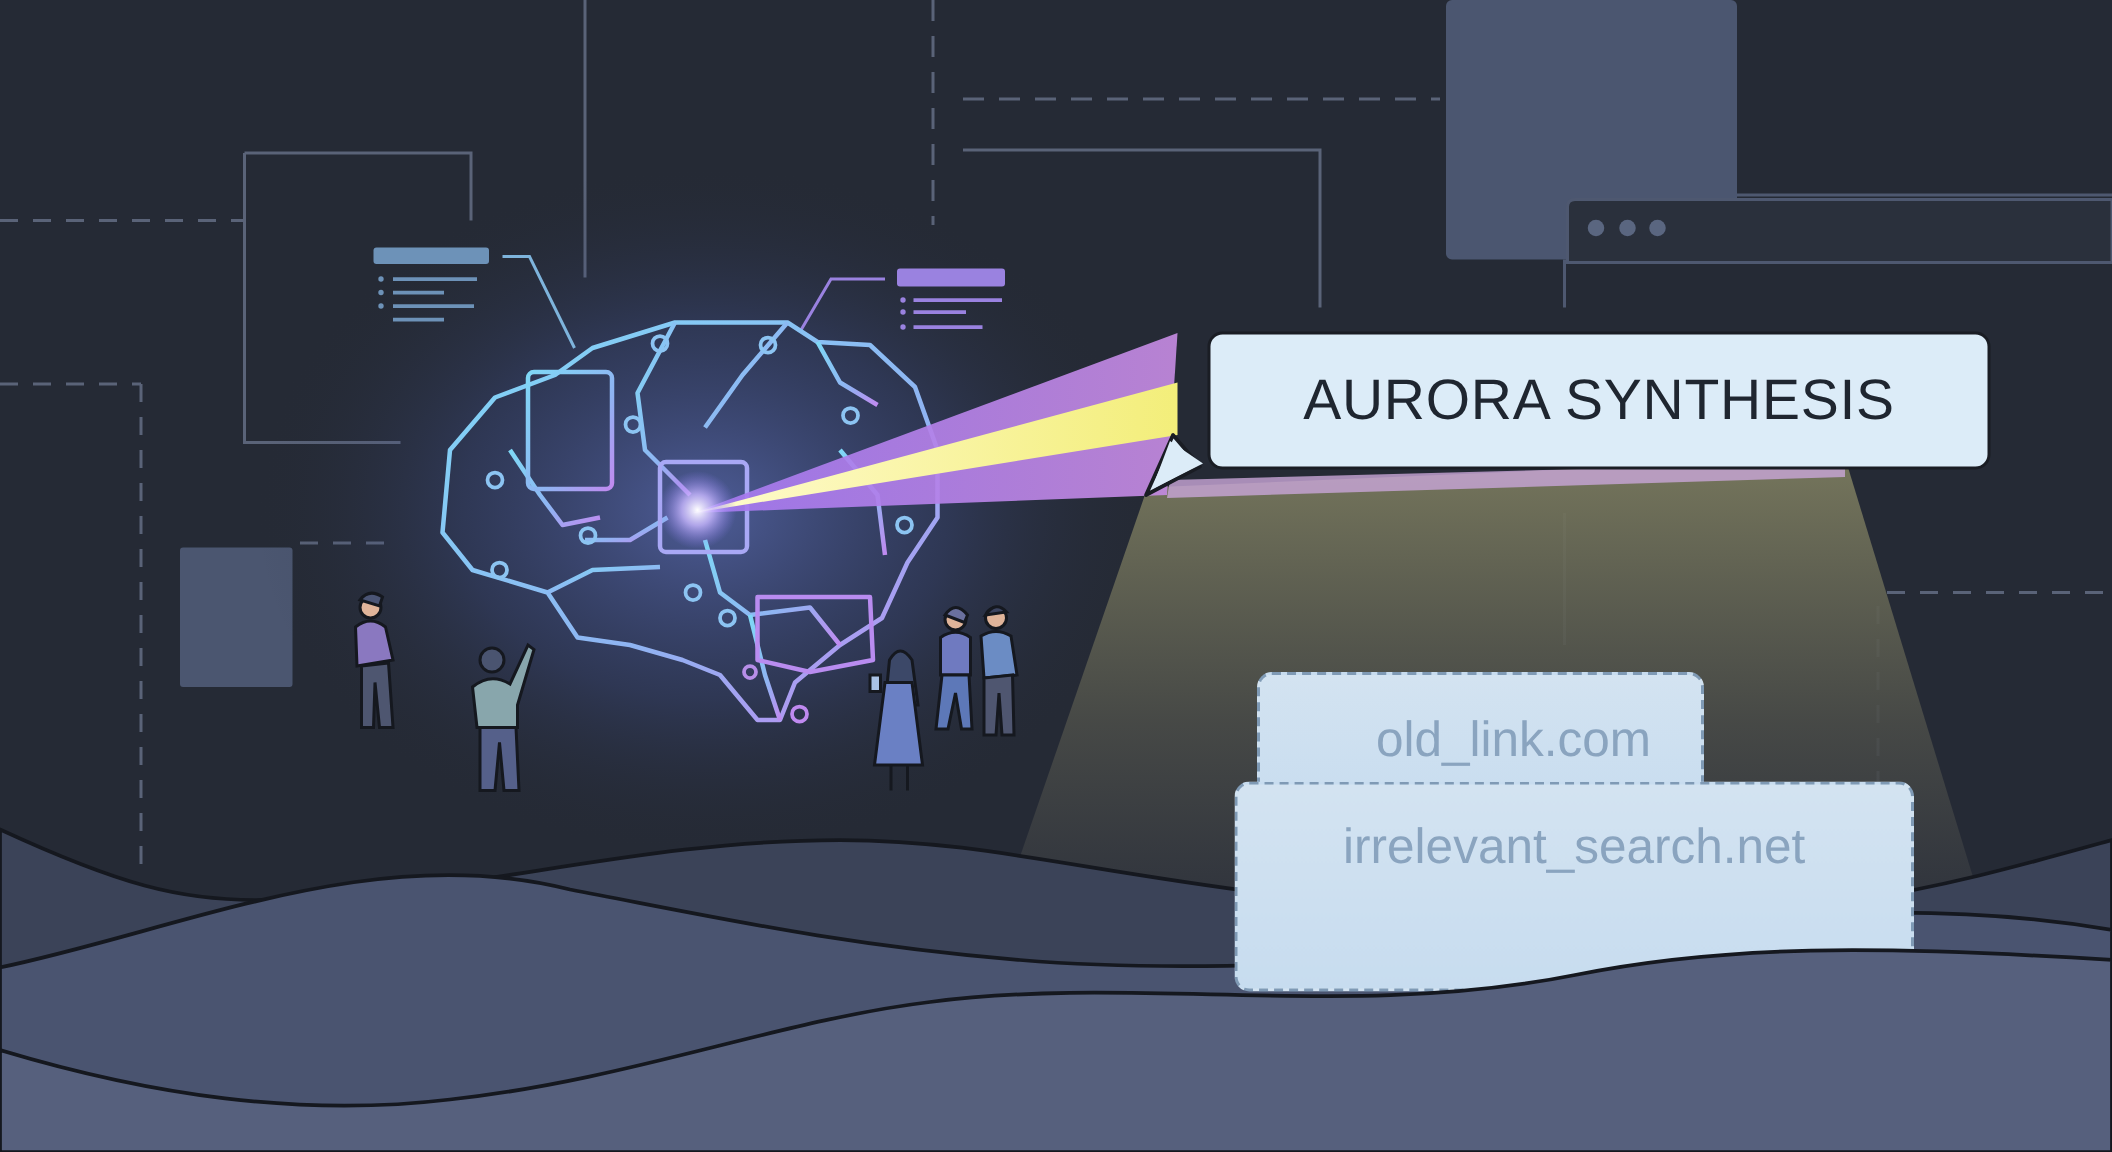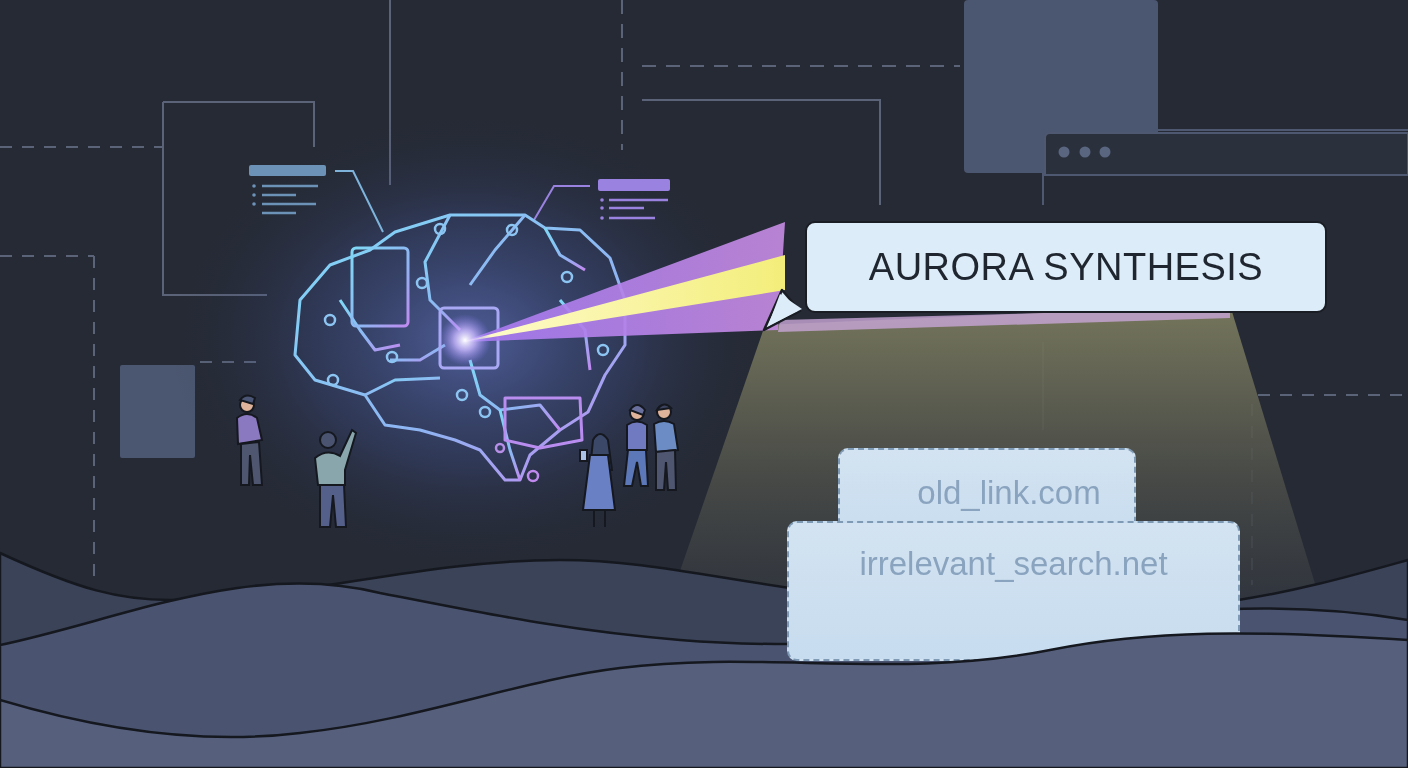--- a/index.html
+++ b/index.html
@@ -202,21 +202,21 @@
       <path d="M656 452 L656 490 L664 490 L666 462 L668 490 L676 490 L675 450 Z" fill="#4f5670"></path>
     </g>
 
     <path d="M0 553 C80 590 120 600 170 600 C300 600 420 560 560 560 C680 560 760 595 1000 610 C1200 620 1300 590 1408 560 L1408 768 L0 768 Z" fill="#3b4358" stroke="#15181f" stroke-width="2.5"></path>
     <path d="M0 645 C120 620 250 560 380 593 C480 612 560 630 680 640 C800 650 1000 640 1100 620 C1250 600 1350 610 1408 620 L1408 768 L0 768 Z" fill="#4a5470" stroke="#15181f" stroke-width="2.5"></path>
   </svg>
 
   <div class="card" style="left:838px; top:448px; width:298px; height:100px; padding-top:24px;padding-left:44px;">
     <span class="card-text">old_link.com</span>
   </div>
-  <div class="card" style="left:787px; top:521px; width:453px; height:140px; padding-top:22px;">
+  <div class="card" style="left:823px; top:521px; width:453px; height:140px; padding-top:22px;">
     <span class="card-text">irrelevant_search.net</span>
   </div>
 
   <svg width="1408" height="768" viewBox="0 0 1408 768" style="pointer-events:none;">
     <path d="M0 700 C100 730 200 745 300 733 C420 720 520 680 620 668 C760 650 900 680 1050 650 C1150 630 1250 630 1408 640 L1408 768 L0 768 Z" fill="#56607d" stroke="#15181f" stroke-width="2.5"></path>
   </svg>
 
   <svg width="1408" height="768" viewBox="0 0 1408 768" style="pointer-events:none;">
     <path d="M782 290 L764 330 L800 311 Z" fill="#dcecf8" stroke="#1a1d24" stroke-width="2.5" stroke-linejoin="round"></path>
   </svg>

